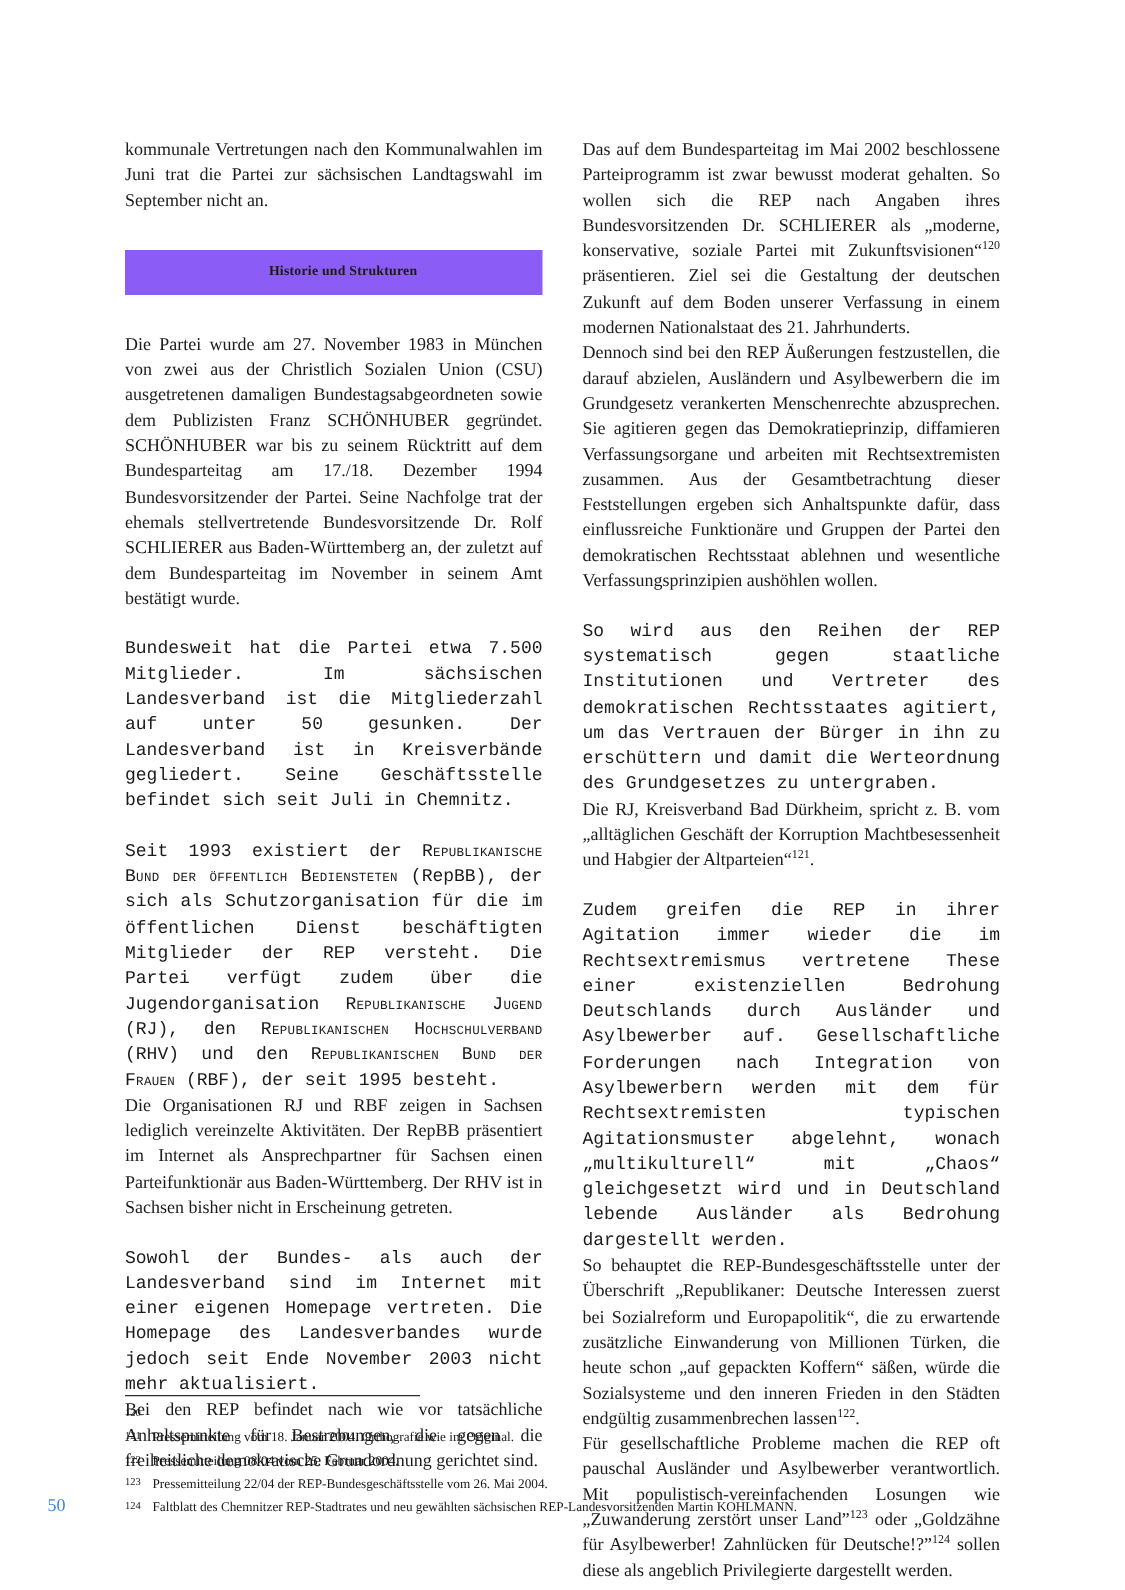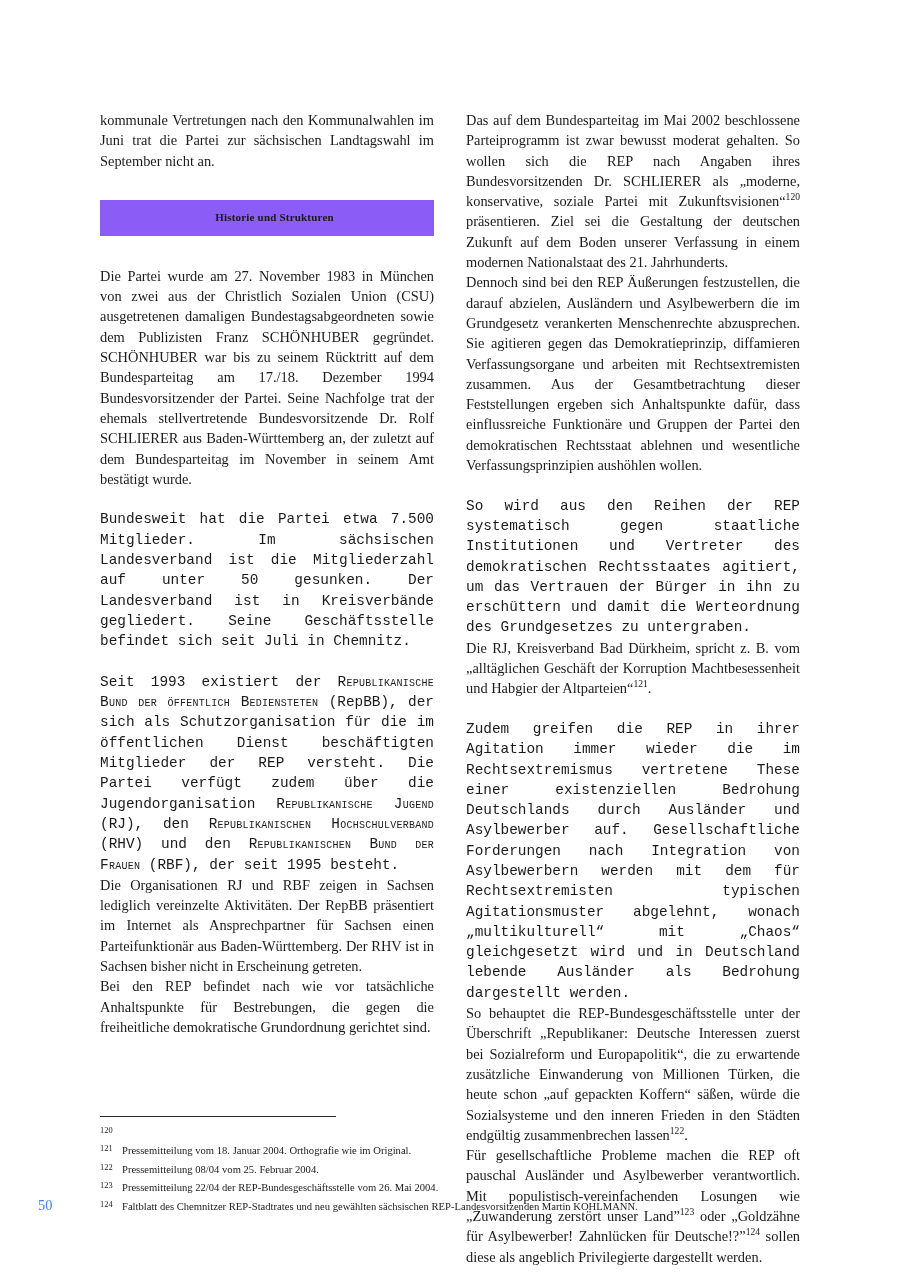--- a/index.html
+++ b/index.html
@@ -132,20 +132,21 @@
       <div class="section-head first">Historie und Strukturen</div>
 
       <p class="body">Die Partei wurde am 27. November 1983 in München von zwei aus der Christlich Sozialen Union (CSU) ausgetretenen damaligen Bundestagsabgeordneten sowie dem Publizisten Franz SCHÖNHUBER gegründet. SCHÖNHUBER war bis zu seinem Rücktritt auf dem Bundesparteitag am 17./18. Dezember 1994 Bundesvorsitzender der Partei. Seine Nachfolge trat der ehemals stellvertretende Bundesvorsitzende Dr. Rolf SCHLIERER aus Baden-Württemberg an, der zuletzt auf dem Bundesparteitag im November in seinem Amt bestätigt wurde.</p>
 
       <p class="body gap-para">Bundesweit hat die Partei etwa 7.500 Mitglieder. Im sächsischen Landesverband ist die Mitgliederzahl auf unter 50 gesunken. Der Landesverband ist in Kreisverbände gegliedert. Seine Geschäftsstelle befindet sich seit Juli in Chemnitz.</p>
 
       <p class="body gap-para"><span>Seit 1993 existiert der </span><span class="sc">Republikanische Bund der öffentlich Bediensteten</span><span> (RepBB), der sich als Schutzorganisation für die im öffentlichen Dienst beschäftigten Mitglieder der REP versteht. Die Partei verfügt zudem über die Jugendorganisation </span><span class="sc">Republikanische Jugend</span><span> (RJ), den </span><span class="sc">Republikanischen Hochschulverband</span><span> (RHV) und den </span><span class="sc">Republikanischen Bund der Frauen</span><span> (RBF), der seit 1995 besteht.</span></p>
 
       <p class="body">Die Organisationen RJ und RBF zeigen in Sachsen lediglich vereinzelte Aktivitäten. Der RepBB präsentiert im Internet als Ansprechpartner für Sachsen einen Parteifunktionär aus Baden-Württemberg. Der RHV ist in Sachsen bisher nicht in Erscheinung getreten.</p>
 
+      <p class="body gap-para">Sowohl der Bundes- als auch der Landesverband sind im Internet mit einer eigenen Homepage vertreten. Die Homepage des Landesverbandes wurde jedoch seit Ende November 2003 nicht mehr aktualisiert.</p>
 
 
       <p class="body">Bei den REP befindet nach wie vor tatsächliche Anhaltspunkte für Bestrebungen, die gegen die freiheitliche demokratische Grundordnung gerichtet sind.</p>
 
     </div>
 
     <div class="col">
 
       <p class="body"><span>Das auf dem Bundesparteitag im Mai 2002 beschlossene Parteiprogramm ist zwar bewusst moderat gehalten. So wollen sich die REP nach Angaben ihres Bundesvorsitzenden Dr. SCHLIERER als „moderne, konservative, soziale Partei mit Zukunftsvisionen“</span><sup class="fn">120</sup><span> präsentieren. Ziel sei die Gestaltung der deutschen Zukunft auf dem Boden unserer Verfassung in einem modernen Nationalstaat des 21. Jahrhunderts.</span></p>
 

